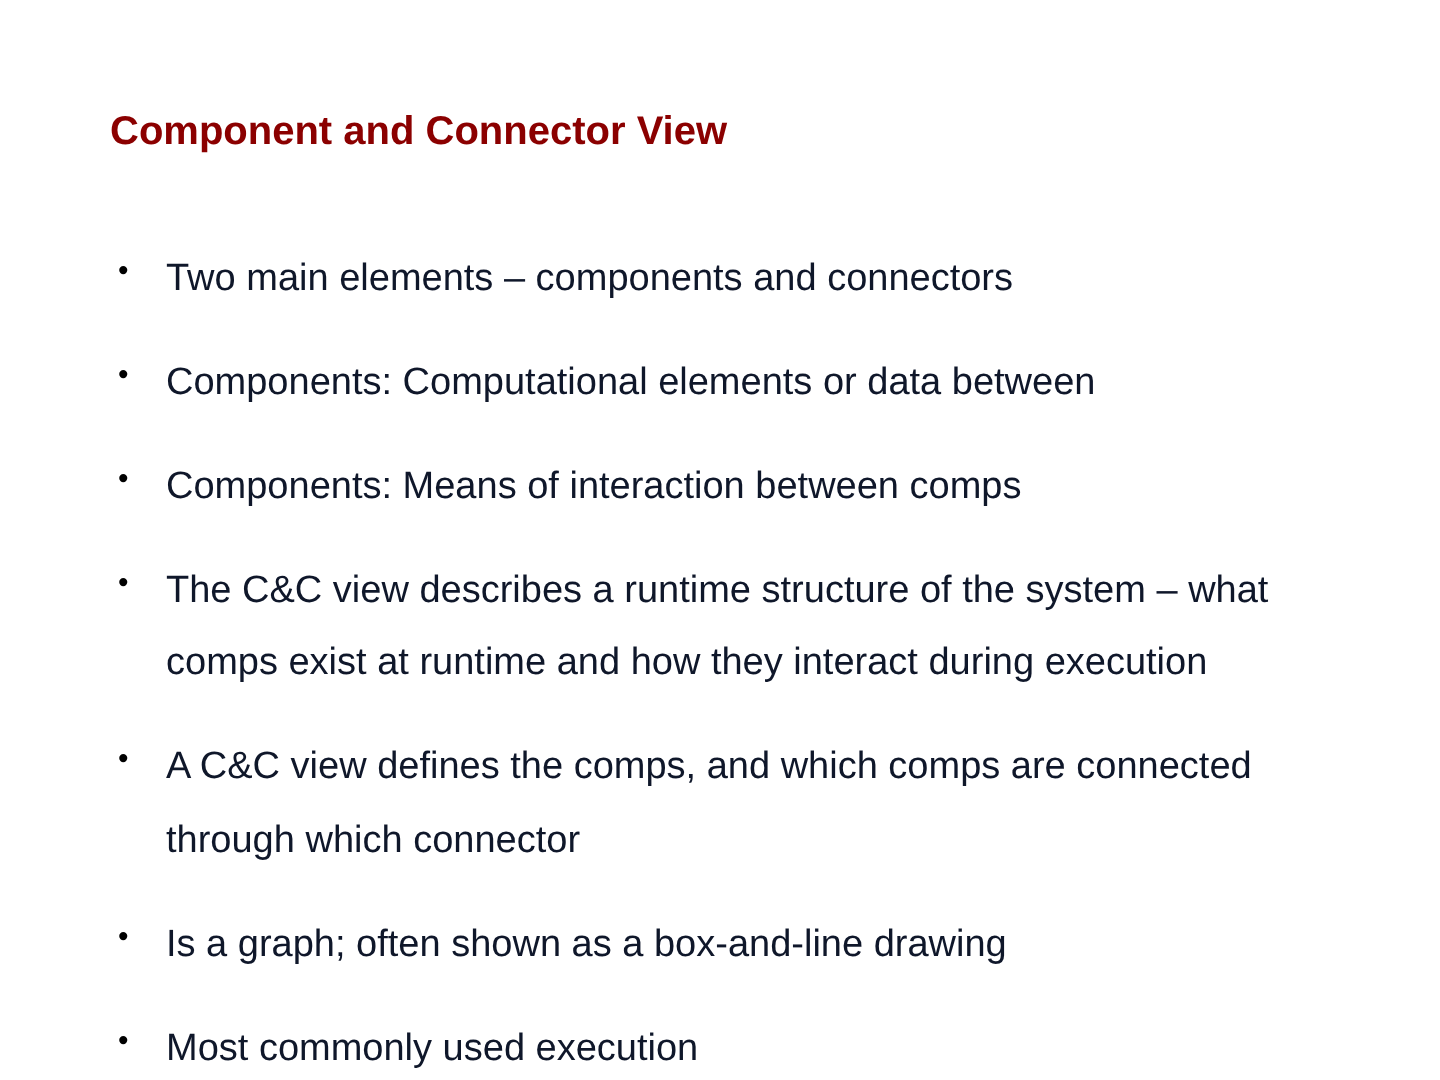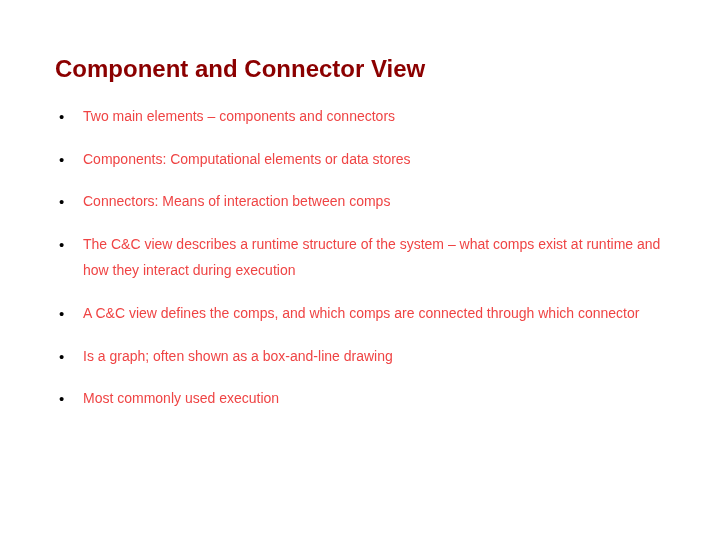--- a/index.html
+++ b/index.html
@@ -9,51 +9,51 @@
     }
     body {
       width: 720px;
       height: 540px;
       background: #ffffff;
       font-family: Arial, Helvetica, sans-serif;
       padding: 55px 55px 40px 55px;
       color: #000000;
     }
     .slide-title {
-      font-size: 24px;
+      font-size: 20px;
       font-weight: bold;
       color: #8b0000;
-      margin-bottom: 20px;
+      margin-bottom: 44px;
     }
     .bullet-list {
       list-style: none;
     }
     .bullet-item {
-      font-size: 14px;
+      font-size: 19px;
       line-height: 1.9;
-      color: #ef4444;
+      color: #0f172a;
       padding-left: 28px;
       position: relative;
       margin-bottom: 16px;
     }
     .bullet-item::before {
       content: "•";
       position: absolute;
       left: 4px;
       top: 0;
       font-size: 15px;
       color: #000000;
     }
   </style>
 </head>
 <body>
 
 <h1 class="slide-title">Component and Connector View</h1>
 
 <ul class="bullet-list">
   <li class="bullet-item">Two main elements – components and connectors</li>
-  <li class="bullet-item">Components: Computational elements or data stores</li>
-  <li class="bullet-item">Connectors: Means of interaction between comps</li>
+  <li class="bullet-item">Components: Computational elements or data between</li>
+  <li class="bullet-item">Components: Means of interaction between comps</li>
   <li class="bullet-item">The C&amp;C view describes a runtime structure of the system – what comps exist at runtime and how they interact during execution</li>
   <li class="bullet-item">A C&amp;C view defines the comps, and which comps are connected through which connector</li>
   <li class="bullet-item">Is a graph; often shown as a box-and-line drawing</li>
   <li class="bullet-item">Most commonly used execution</li>
 </ul>
 
 </body></html>

